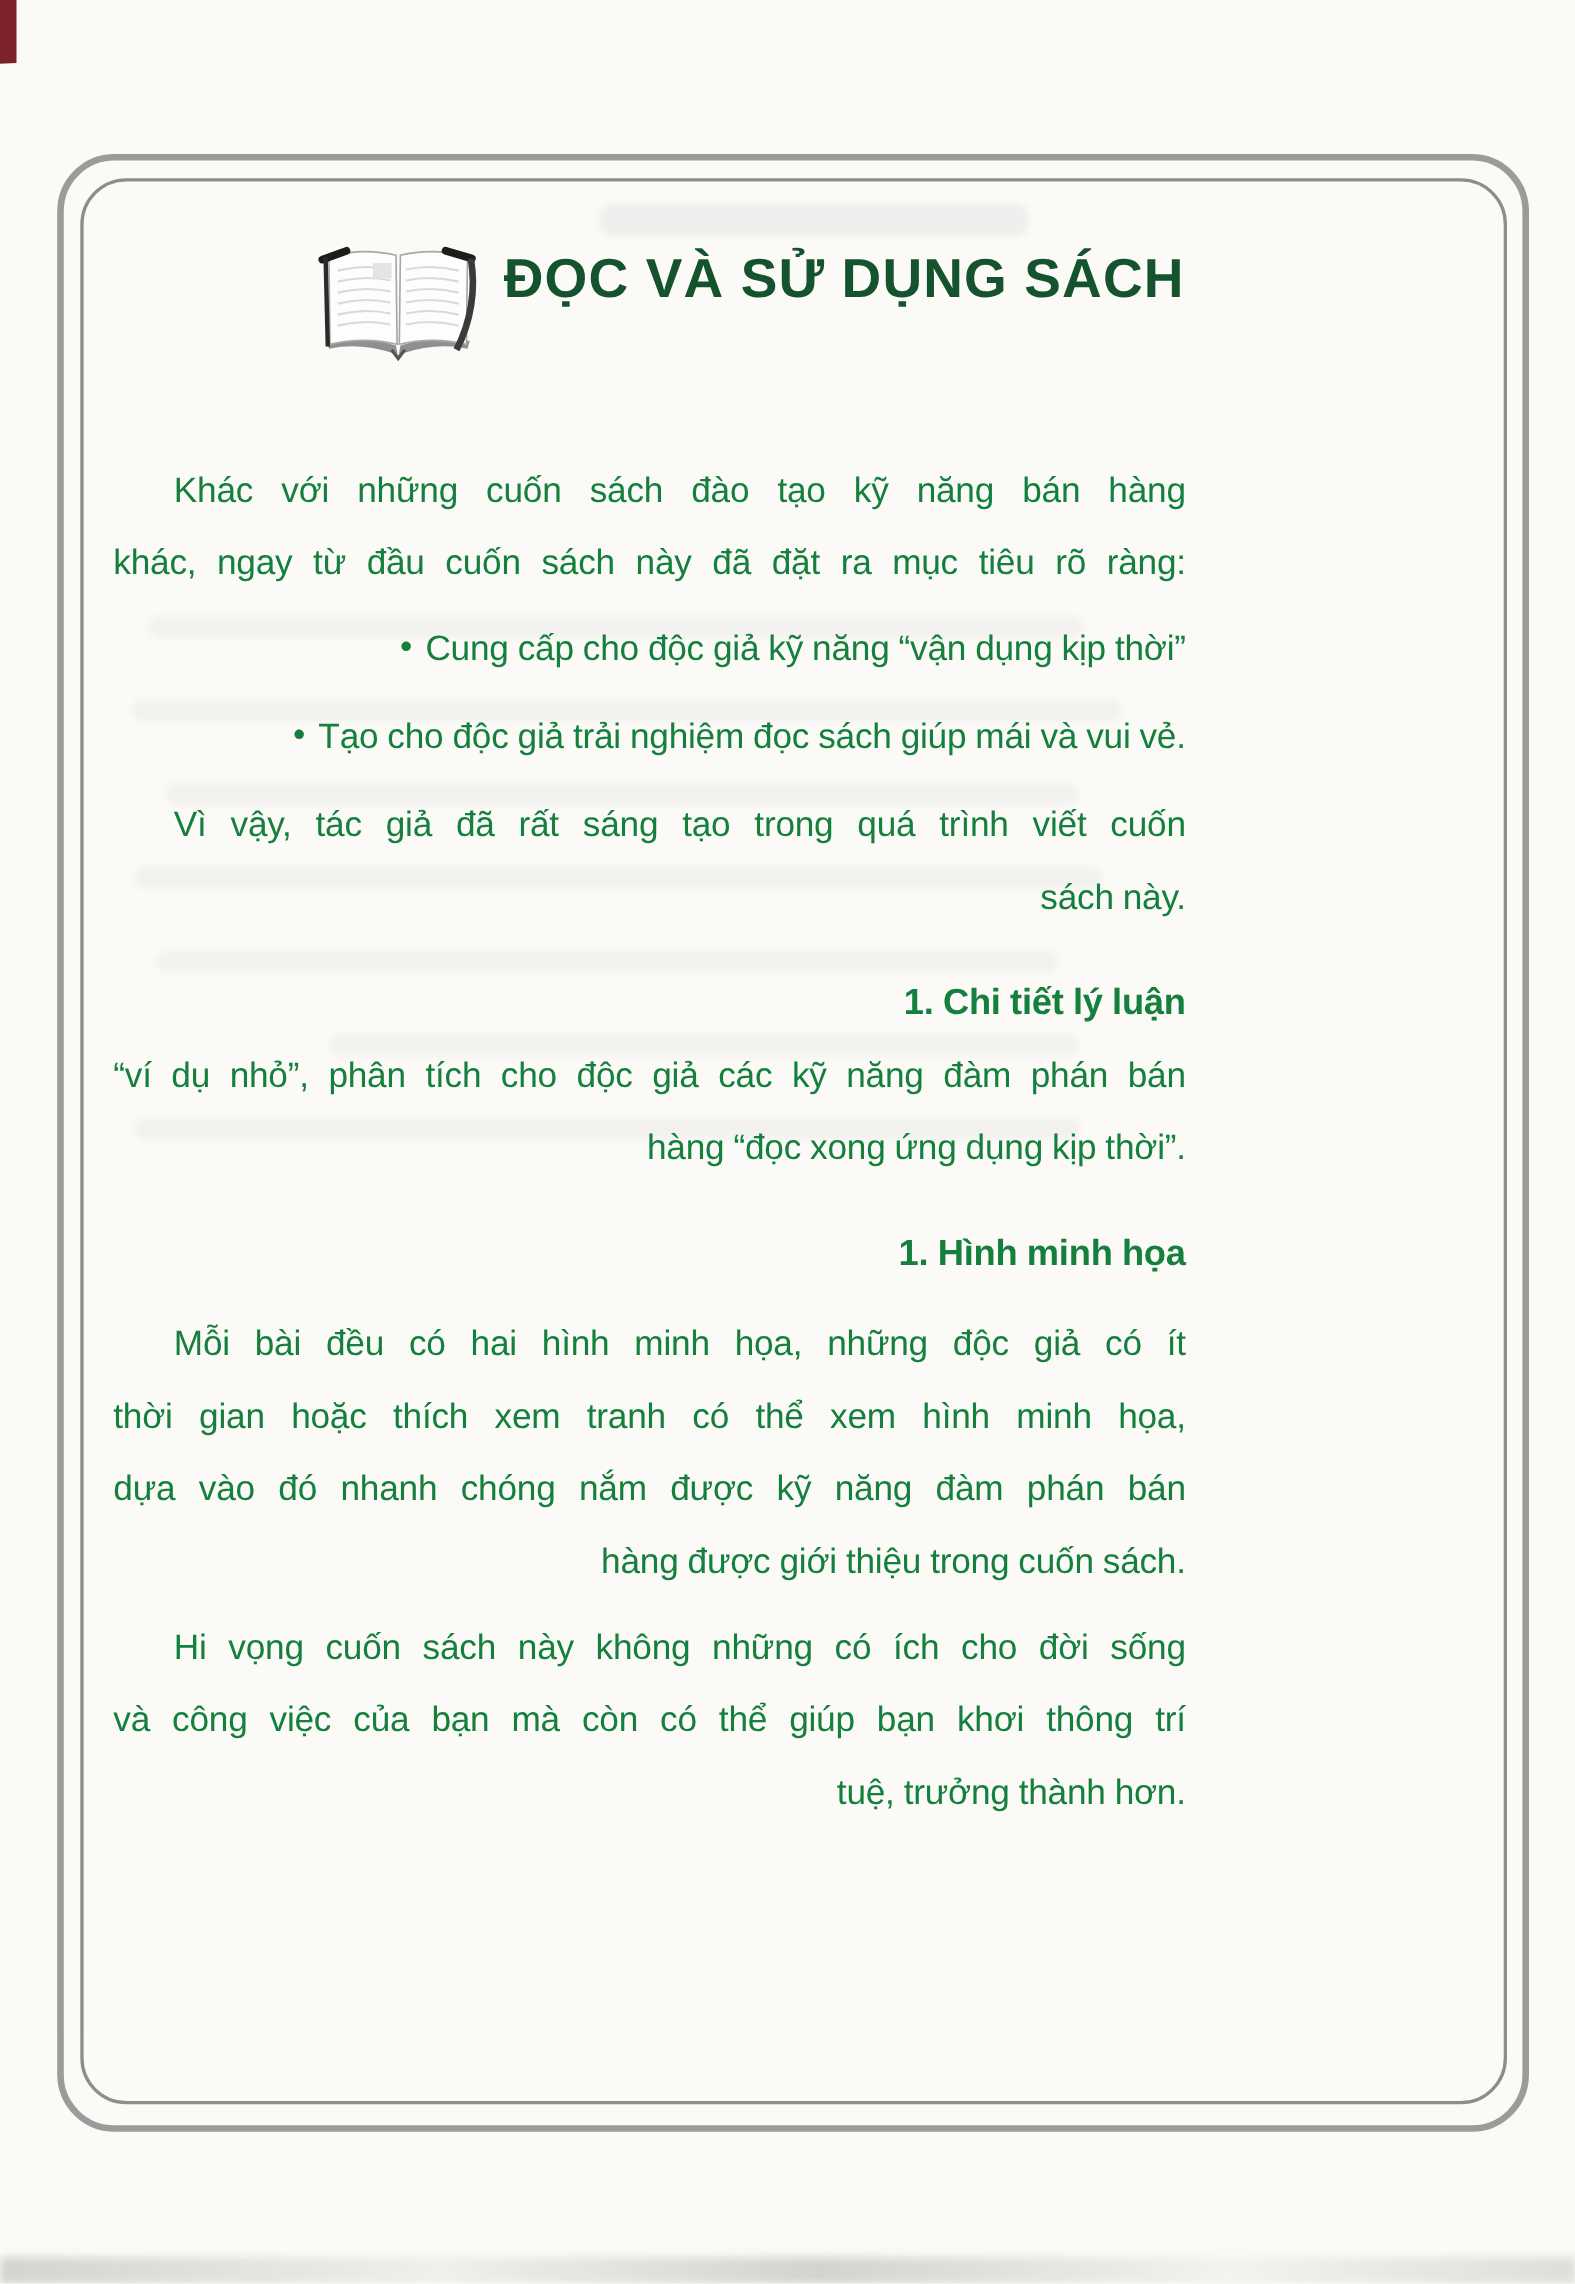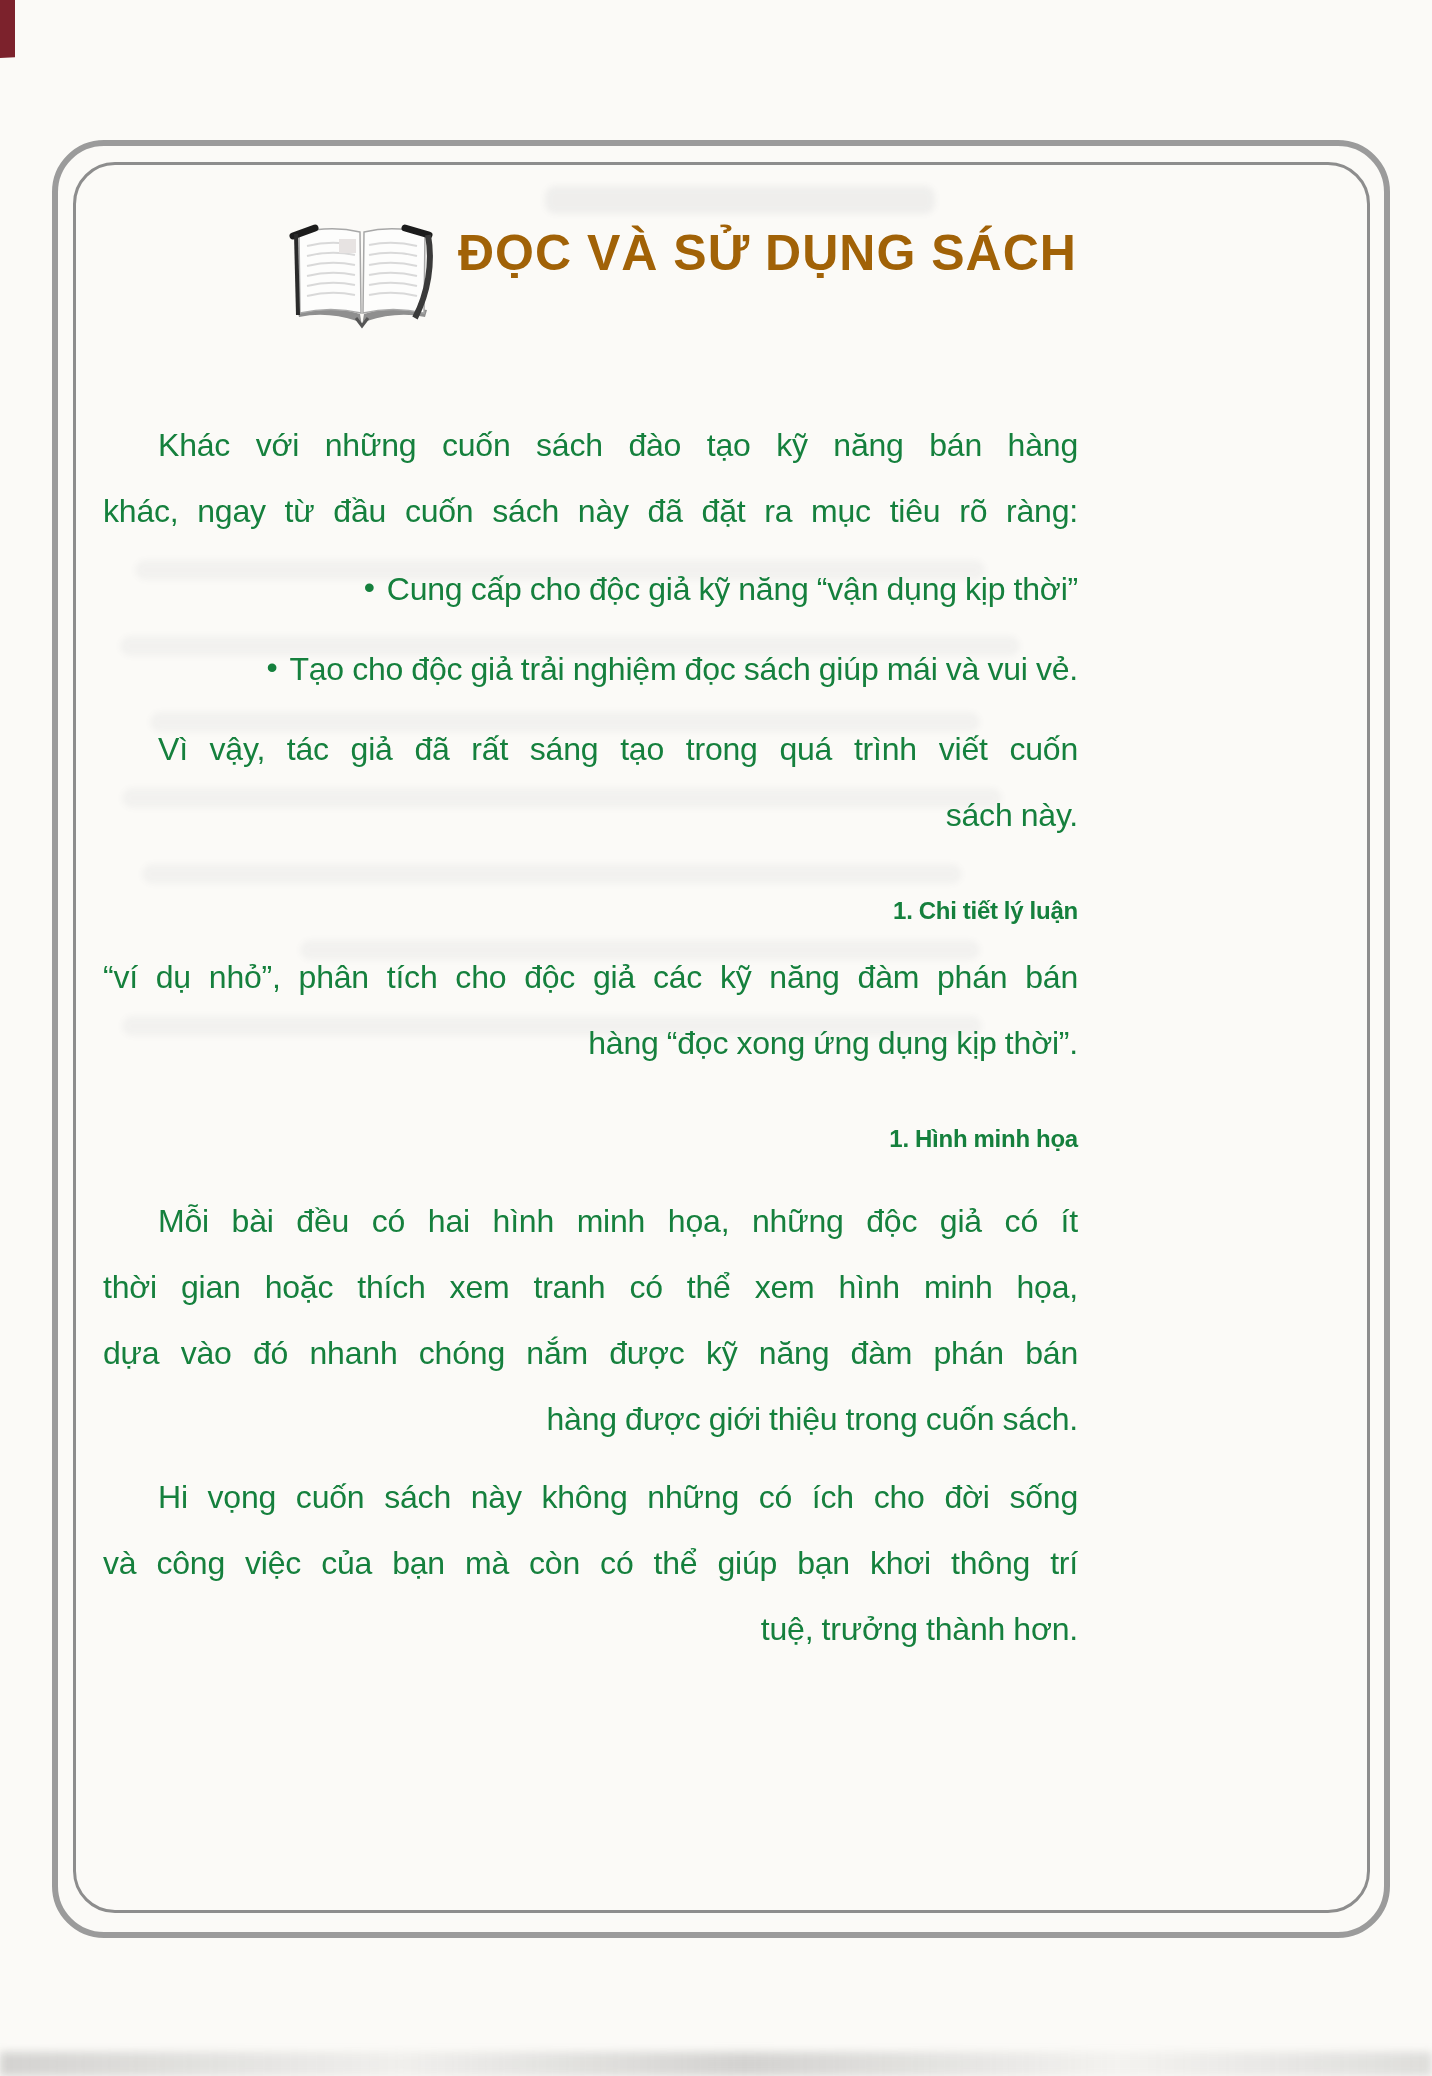--- a/index.html
+++ b/index.html
@@ -37,33 +37,33 @@
   .g4{left:122px;top:788px;width:880px;}
   .g5{left:142px;top:864px;width:820px;}
   .g6{left:300px;top:940px;width:680px;}
   .g7{left:122px;top:1016px;width:860px;}
   
   .page-header{position:absolute;left:0;top:0;z-index:2;}
   .book-icon{position:absolute;left:283px;top:218px;width:158px;height:112px;display:block;}
   .book-icon svg{width:100%;height:100%;display:block;}
   .page-title{
     position:absolute;left:458px;top:224px;margin:0;z-index:2;
-    font-size:50px;font-weight:bold;letter-spacing:1px;color:#a16207;
+    font-size:50px;font-weight:bold;letter-spacing:1px;color:#14532d;
     white-space:nowrap;
   }
   
   .text-col{
     position:absolute;left:103px;top:412px;width:975px;z-index:2;
     font-size:32px;color:#15803d;
     letter-spacing:-0.2px;word-spacing:-0.5px;
   }
   .ln{line-height:66px;text-align:right;}
   .jl{text-align:justify;text-align-last:justify;}
   .indent{text-indent:55px;}
-  .h{font-weight:bold;font-size:24px;padding-left:55px;margin:0;}
+  .h{font-weight:bold;font-size:33px;padding-left:55px;margin:0;}
   .bullet{padding-left:55px;}
   .bm{display:inline-block;margin-right:12px;transform:translateY(-2px);}
   .mt12{margin-top:12px;}
   .mt14{margin-top:14px;}
   .mt16{margin-top:16px;}
   .mt30{margin-top:30px;}
 </style>
 </head>
 <body>
 

